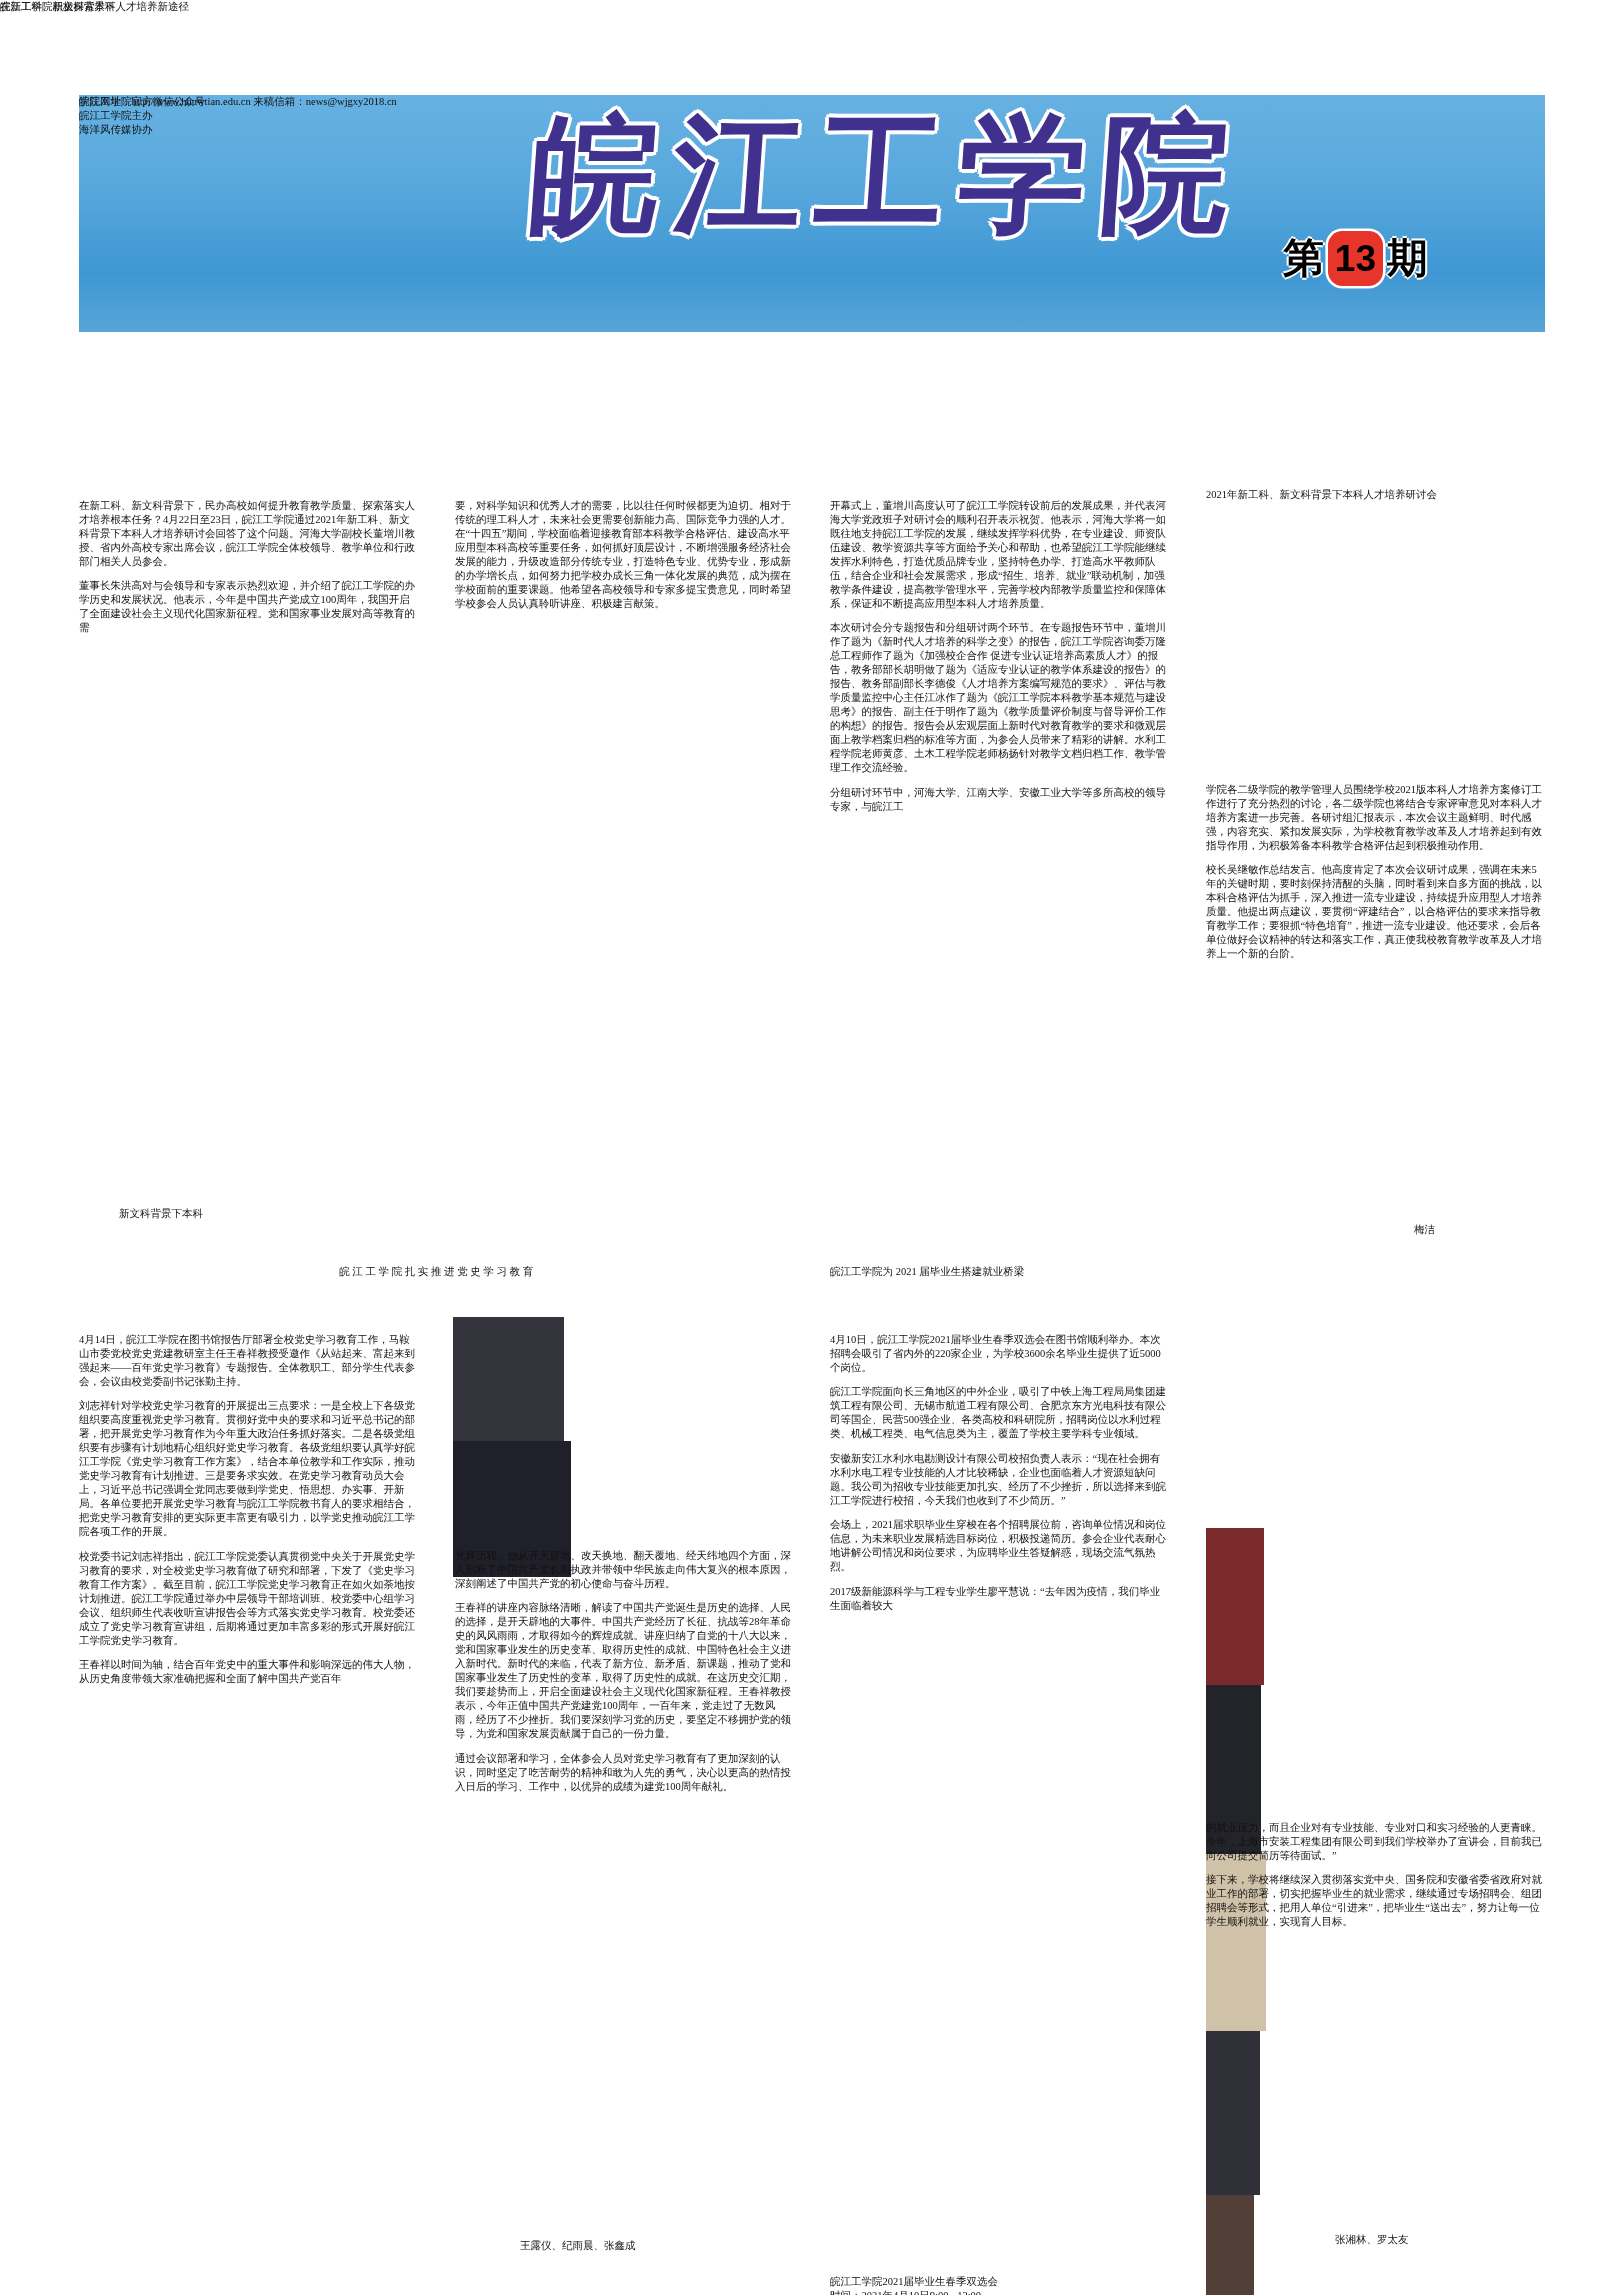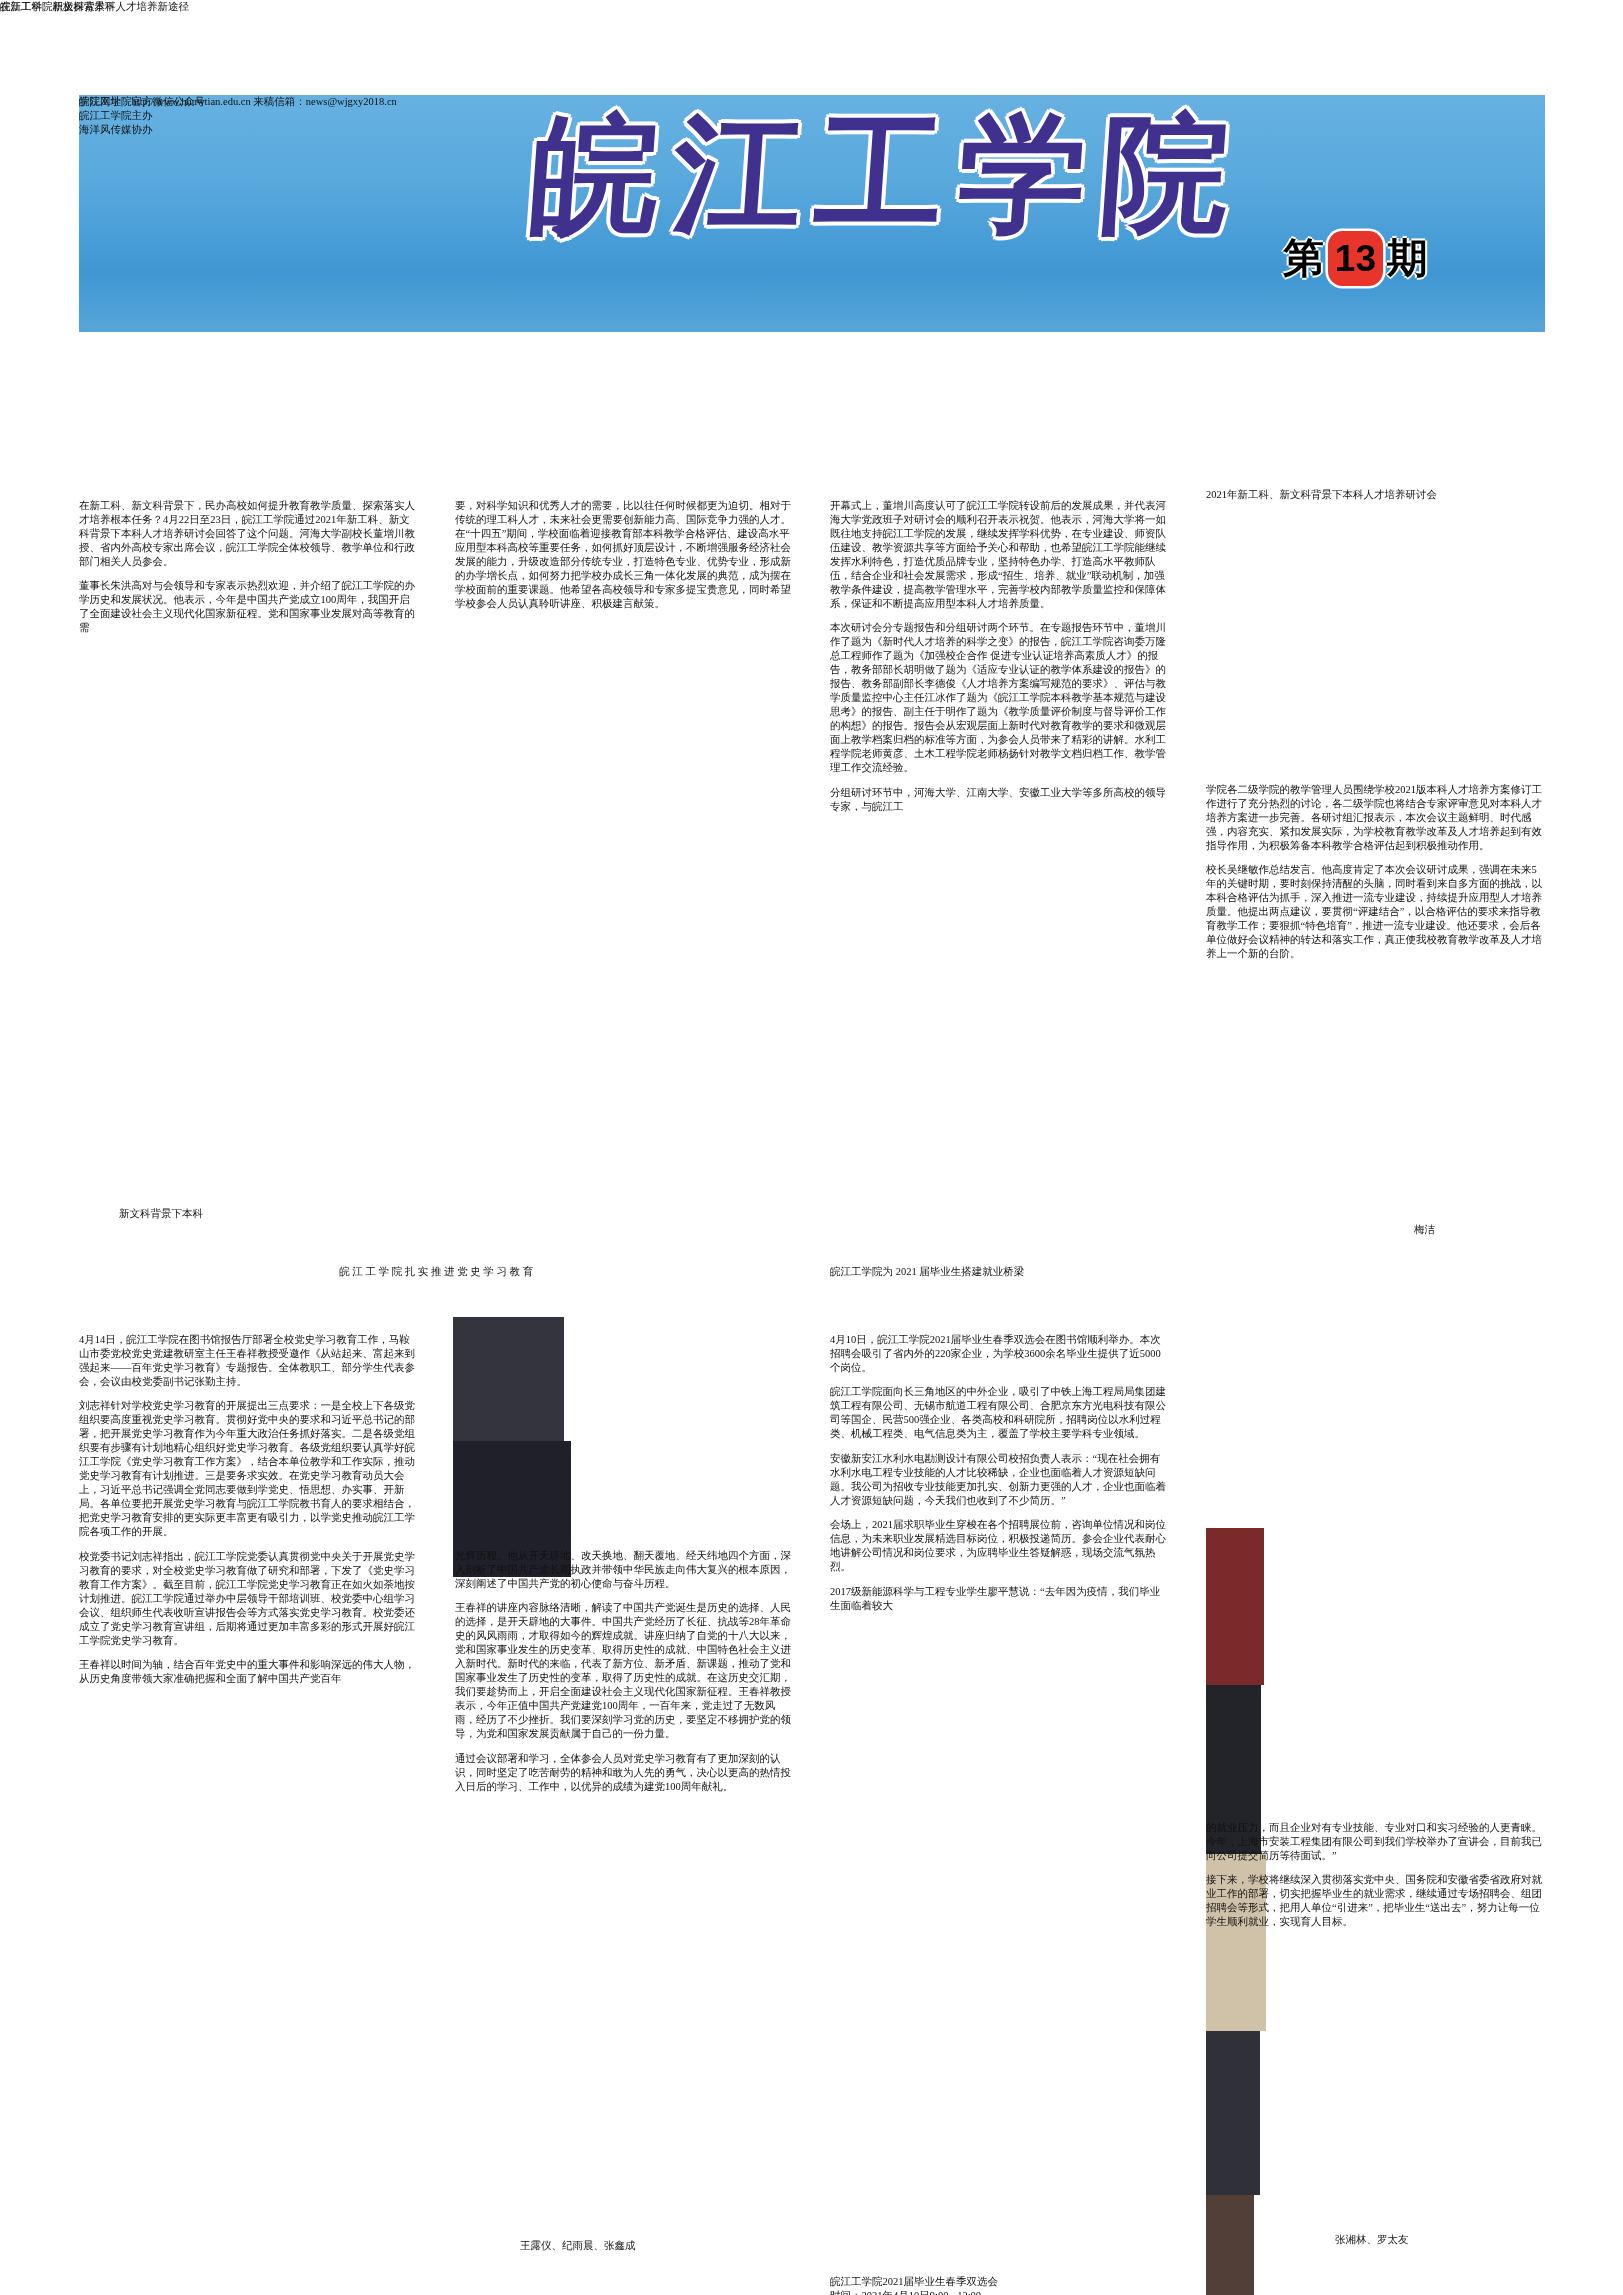--- a/index.html
+++ b/index.html
@@ -273,21 +273,21 @@
       <p>王春祥的讲座内容脉络清晰，解读了中国共产党诞生是历史的选择、人民的选择，是开天辟地的大事件。中国共产党经历了长征、抗战等28年革命史的风风雨雨，才取得如今的辉煌成就。讲座归纳了自党的十八大以来，党和国家事业发生的历史变革、取得历史性的成就、中国特色社会主义进入新时代。新时代的来临，代表了新方位、新矛盾、新课题，推动了党和国家事业发生了历史性的变革，取得了历史性的成就。在这历史交汇期，我们要趁势而上，开启全面建设社会主义现代化国家新征程。王春祥教授表示，今年正值中国共产党建党100周年，一百年来，党走过了无数风雨，经历了不少挫折。我们要深刻学习党的历史，要坚定不移拥护党的领导，为党和国家发展贡献属于自己的一份力量。</p>
       <p>通过会议部署和学习，全体参会人员对党史学习教育有了更加深刻的认识，同时坚定了吃苦耐劳的精神和敢为人先的勇气，决心以更高的热情投入日后的学习、工作中，以优异的成绩为建党100周年献礼。</p>
     </div>
   <div class="abs byline" style="left:520px;top:2239px;width:274px;">王露仪、纪雨晨、张鑫成</div>
 
   <div class="abs subhead" style="left:830px;top:1265px;width:715px;letter-spacing:0;">皖江工学院为 2021 届毕业生搭建就业桥梁</div>
 
   <div class="abs coltext" style="left:830px;top:1322px;width:340px;height:695px;">
       <p>4月10日，皖江工学院2021届毕业生春季双选会在图书馆顺利举办。本次招聘会吸引了省内外的220家企业，为学校3600余名毕业生提供了近5000个岗位。</p>
       <p>皖江工学院面向长三角地区的中外企业，吸引了中铁上海工程局局集团建筑工程有限公司、无锡市航道工程有限公司、合肥京东方光电科技有限公司等国企、民营500强企业、各类高校和科研院所，招聘岗位以水利过程类、机械工程类、电气信息类为主，覆盖了学校主要学科专业领域。</p>
-      <p>安徽新安江水利水电勘测设计有限公司校招负责人表示：“现在社会拥有水利水电工程专业技能的人才比较稀缺，企业也面临着人才资源短缺问题。我公司为招收专业技能更加扎实、创新力更强的人才，企业也面临着人才资源短缺问题，今天我们也收到了不少简历。”</p>
+      <p>安徽新安江水利水电勘测设计有限公司校招负责人表示：“现在社会拥有水利水电工程专业技能的人才比较稀缺，企业也面临着人才资源短缺问题。我公司为招收专业技能更加扎实、经历了不少挫折，所以选择来到皖江工学院进行校招，今天我们也收到了不少简历。”</p>
       <p>会场上，2021届求职毕业生穿梭在各个招聘展位前，咨询单位情况和岗位信息，为未来职业发展精选目标岗位，积极投递简历。参会企业代表耐心地讲解公司情况和岗位要求，为应聘毕业生答疑解惑，现场交流气氛热烈。</p>
       <p>2017级新能源科学与工程专业学生廖平慧说：“去年因为疫情，我们毕业生面临着较大</p>
     </div>
 
   <div class="abs photo ph-board" style="left:830px;top:2026px;width:340px;height:229px;font-family:Liberation Serif, serif;">
     <div class="bd-leaf" style="right:-26px;top:-26px;width:144px;height:118px;"></div>
     <div class="bd-leaf" style="right:-19.6px;top:59px;width:105px;height:131px;"></div>
     <div class="bd-truss"></div>
     <div class="bd-board">
       <div class="bd-title">皖江工学院2021届毕业生春季双选会</div>

